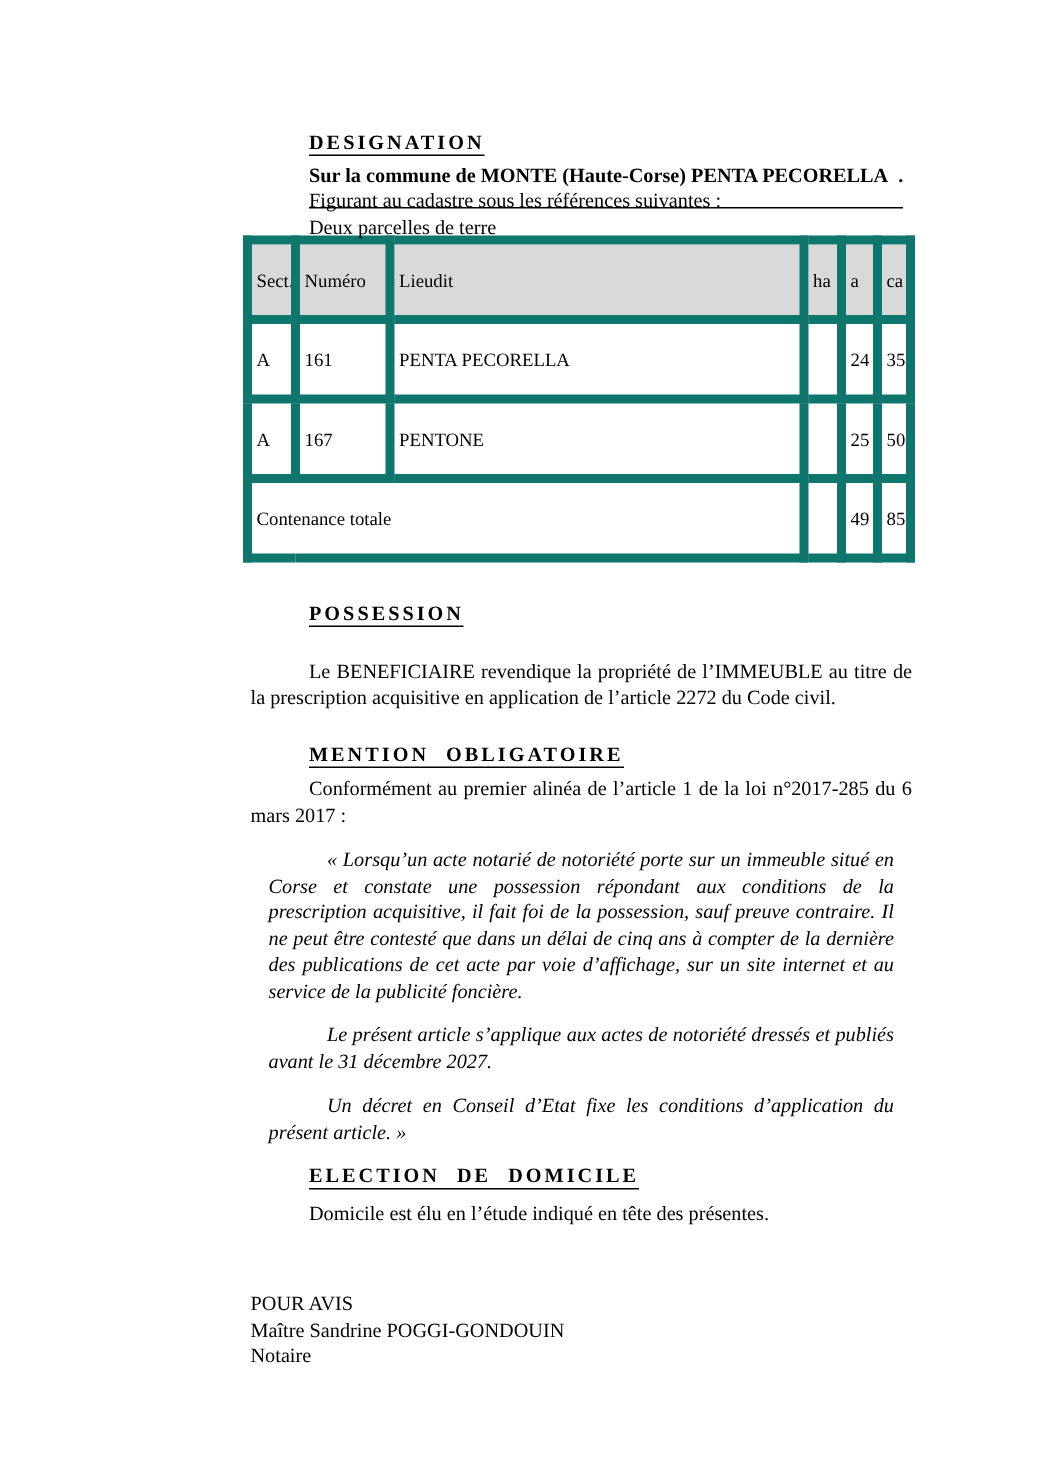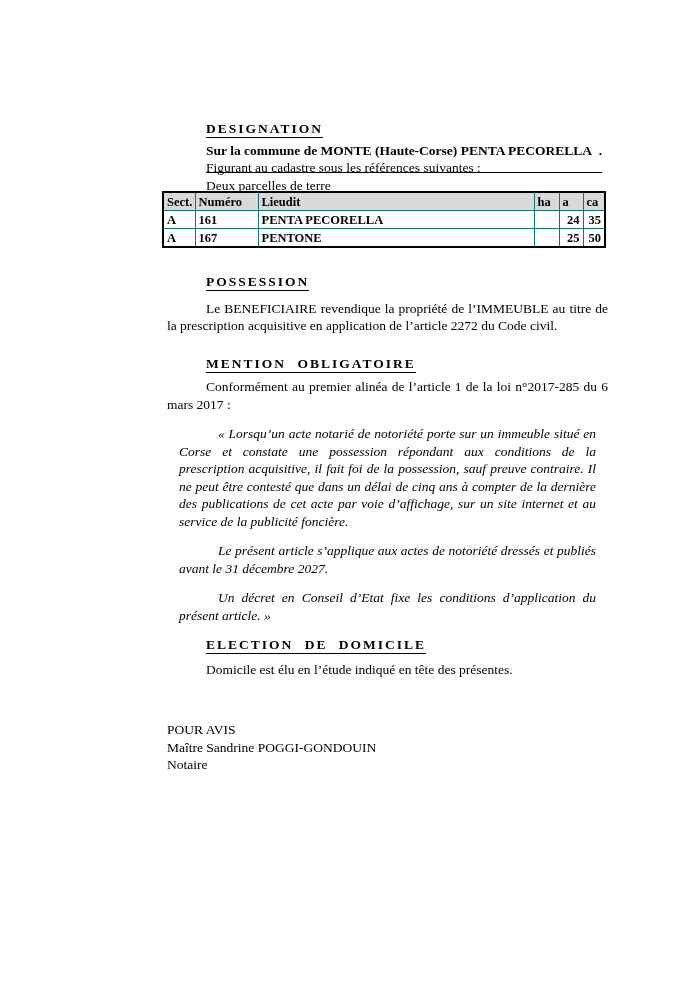--- a/index.html
+++ b/index.html
@@ -56,36 +56,36 @@
   table.cadastre {
     border-collapse: collapse;
     table-layout: fixed;
     width: 442px;
     margin: -3px 0 0 -5px;
     border: 2px solid #000;
     font-size: 12.5px;
   }
   table.cadastre th,
   table.cadastre td {
-    border: 1px solid #0f766e;
-    padding: 1px 3px;
+    border: 6px solid #0f766e;
+    padding: 16px 3px;
     height: 15px;
     line-height: 14px;
-    font-weight: bold;
+    font-weight: normal;
     text-align: left;
     overflow: hidden;
     white-space: nowrap;
   }
   table.cadastre thead th {
     background: #d9d9d9;
   }
   table.cadastre th.center { text-align: left; }
   table.cadastre td.num { text-align: right; }
   .h-possession { margin-top: 25px; }
-  .p-possession { margin-top: 9px; }
+  .p-possession { margin-top: 21px; }
   .h-mention { margin-top: 20px; }
   .p-conformement { margin-top: 6px; }
   .quote {
     margin: 12px;
     font-style: italic;
     text-align: justify;
     text-indent: 39px;
   }
   .h-election { margin-top: 8px; }
   .p-domicile { margin-top: 7px; }
@@ -94,21 +94,21 @@
     text-align: left;
     line-height: 17.5px;
   }
   .signature p { margin: 0; }
 </style>
 </head>
 <body>
 
 <div class="content">
 
-  <h2 class="heading" style="margin-top:120px"><span class="u">DESIGNATION</span></h2>
+  <h2 class="heading" style="margin-top:86px"><span class="u">DESIGNATION</span></h2>
 
   <p class="commune"><span class="u">Sur la commune de MONTE (Haute-Corse) PENTA PECORELLA&nbsp;&nbsp;.</span></p>
 
   <p class="line">Figurant au cadastre sous les références suivantes :</p>
   <p class="line">Deux parcelles de terre</p>
 
   <table class="cadastre">
     <colgroup>
       <col style="width:32px">
         <col style="width:63px">
@@ -137,20 +137,26 @@
         <td class="num">35</td>
       </tr>
       <tr>
         <td>A</td>
         <td>167</td>
         <td>PENTONE</td>
         <td class="num"></td>
         <td class="num">25</td>
         <td class="num">50</td>
       </tr>
+      <tr>
+        <td colspan="3">Contenance totale</td>
+        <td class="num"></td>
+        <td class="num">49</td>
+        <td class="num">85</td>
+      </tr>
     </tbody>
   </table>
 
   <h2 class="heading h-possession"><span class="u">POSSESSION</span></h2>
 
   <p class="para p-possession">Le BENEFICIAIRE revendique la propriété de l’IMMEUBLE au titre de la prescription acquisitive en application de l’article 2272 du Code civil.</p>
 
   <h2 class="heading h-mention"><span class="u">MENTION OBLIGATOIRE</span></h2>
 
   <p class="para p-conformement">Conformément au premier alinéa de l’article 1 de la loi n°2017-285 du 6 mars 2017 :</p>

